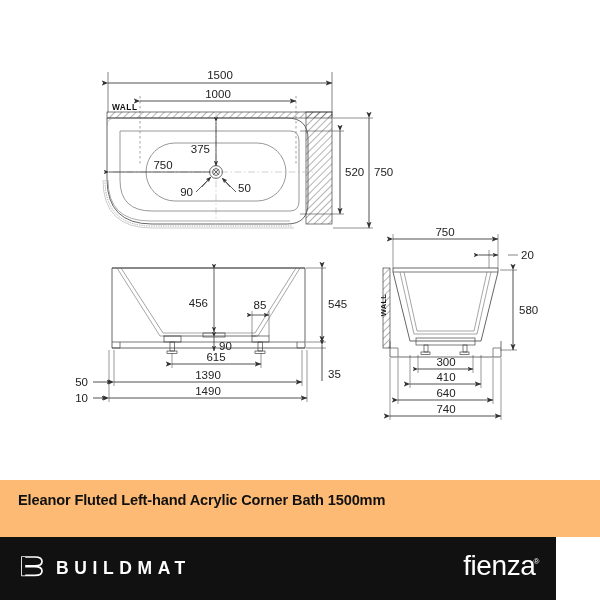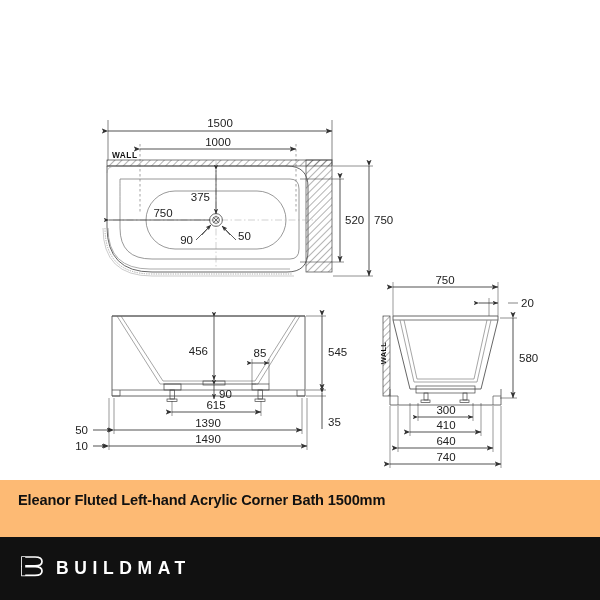--- a/index.html
+++ b/index.html
@@ -20,21 +20,20 @@
     width: 600px;
     height: 600px;
     background: #ffffff;
   }
   
   #drawing {
     position: absolute;
     left: 0; top: 0;
     width: 600px;
     height: 480px;
-    margin-top: 48px;
   }
   
   #title-bar {
     position: absolute;
     left: 0;
     top: 480px;
     width: 600px;
     height: 57px;
     background: #fdba74;
   }
@@ -47,21 +46,21 @@
     letter-spacing: -0.15px;
     color: #111111;
     white-space: nowrap;
     font-family: "Liberation Sans", sans-serif;
   }
   
   #footer {
     position: absolute;
     left: 0;
     top: 537px;
-    width: 600px;
+    width: 556px;
     height: 63px;
     background: #111111;
   }
   #buildmat-logo {
     position: absolute;
     left: 20px;
     top: 16px;
     height: 30px;
     display: flex;
     align-items: center;
@@ -375,15 +374,18 @@
         <svg width="27" height="24" viewBox="0 0 27 24" xmlns="http://www.w3.org/2000/svg">
           <g fill="none" stroke="#ffffff" stroke-width="1.7">
             <path d="M2,3 L15,3 Q22,3 22,7.4 Q22,11.8 15,11.8 L2,11.8 Z"></path>
             <path d="M2,12.6 L15,12.6 Q22,12.6 22,17 Q22,21.4 15,21.4 L2,21.4 Z"></path>
           </g>
           <rect x="2" y="3" width="3.2" height="18.4" fill="#111111" stroke="none"></rect>
         </svg>
       </span>
       <span id="buildmat-word">BUILDMAT</span>
     </div>
+    <div id="fienza-logo">
+      <span>fienza</span><span class="reg">®</span>
+    </div>
   </div>
 
 </div>
 
 </body></html>

